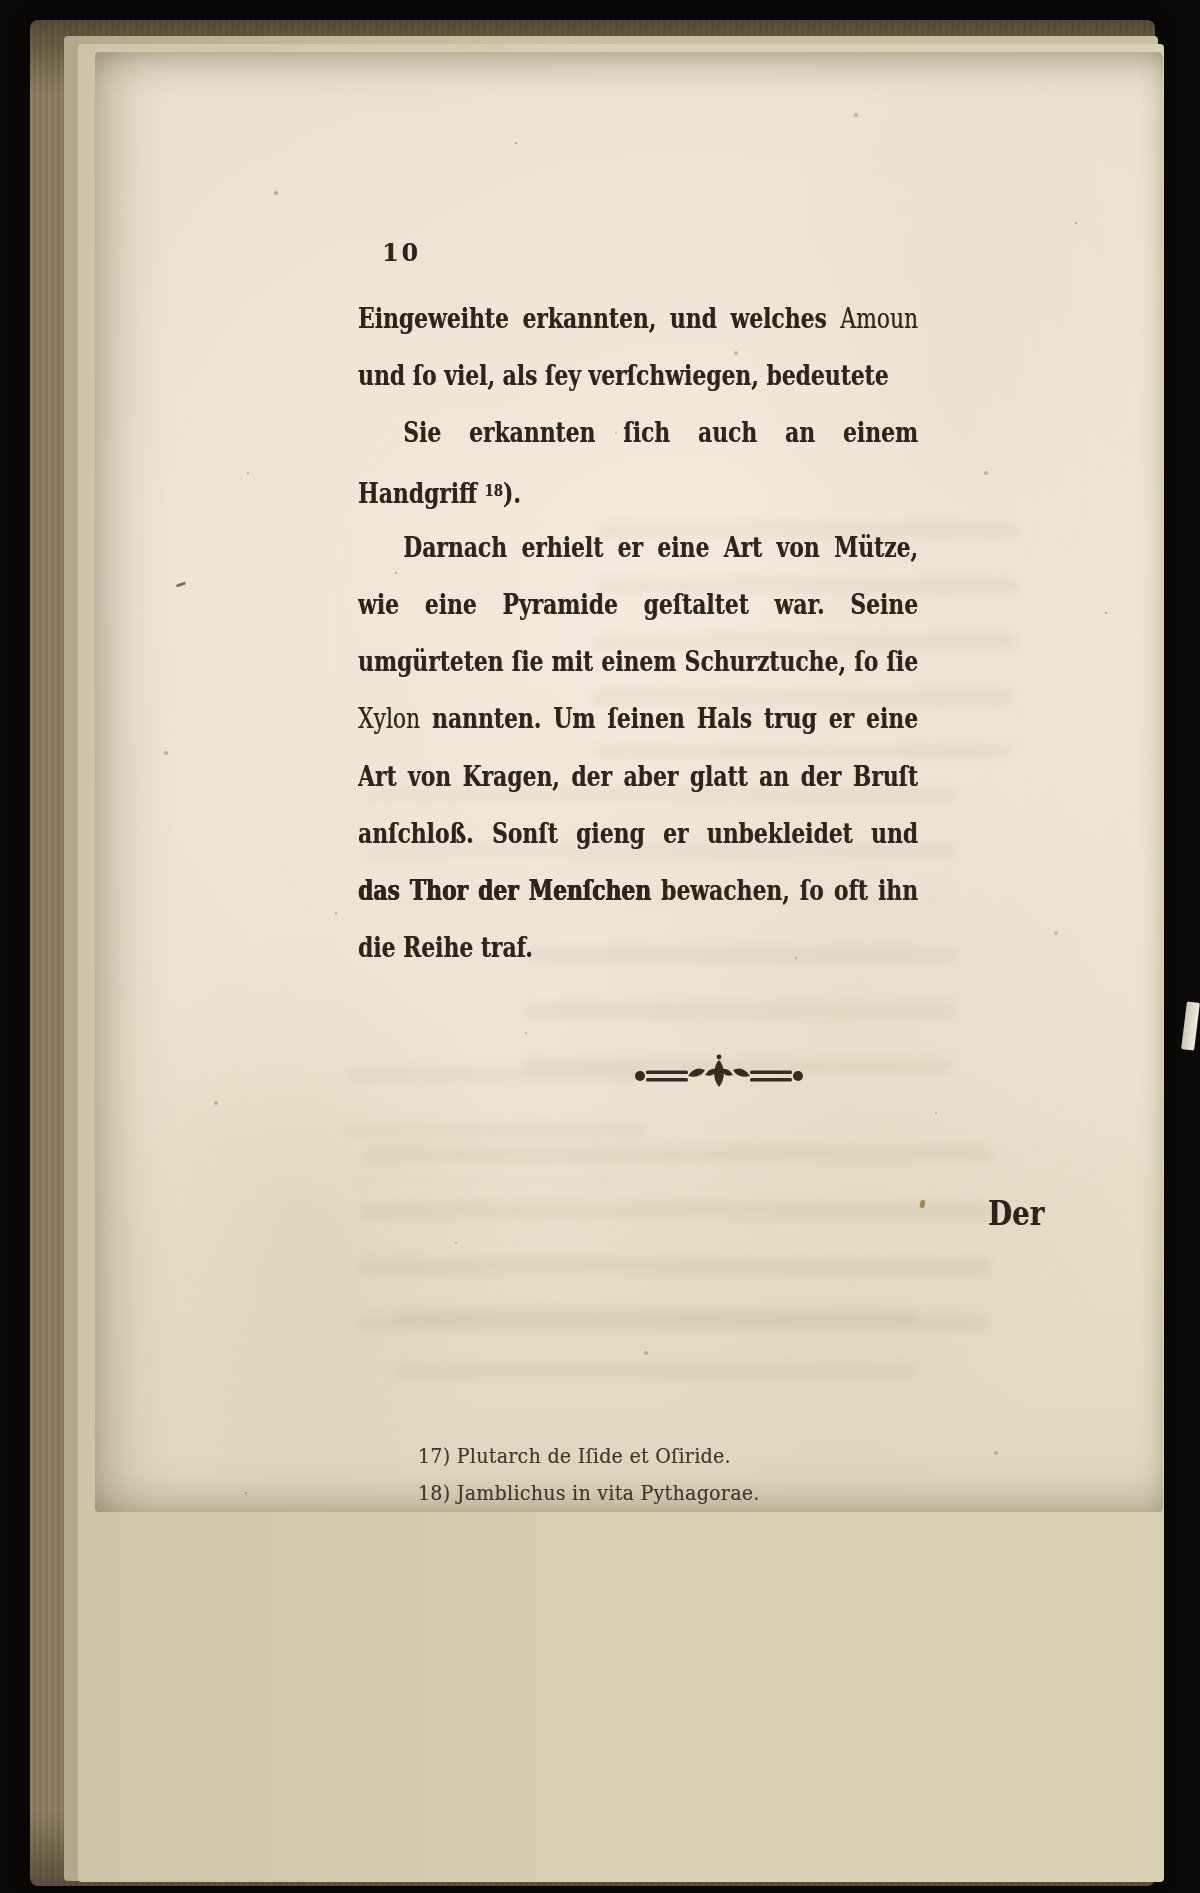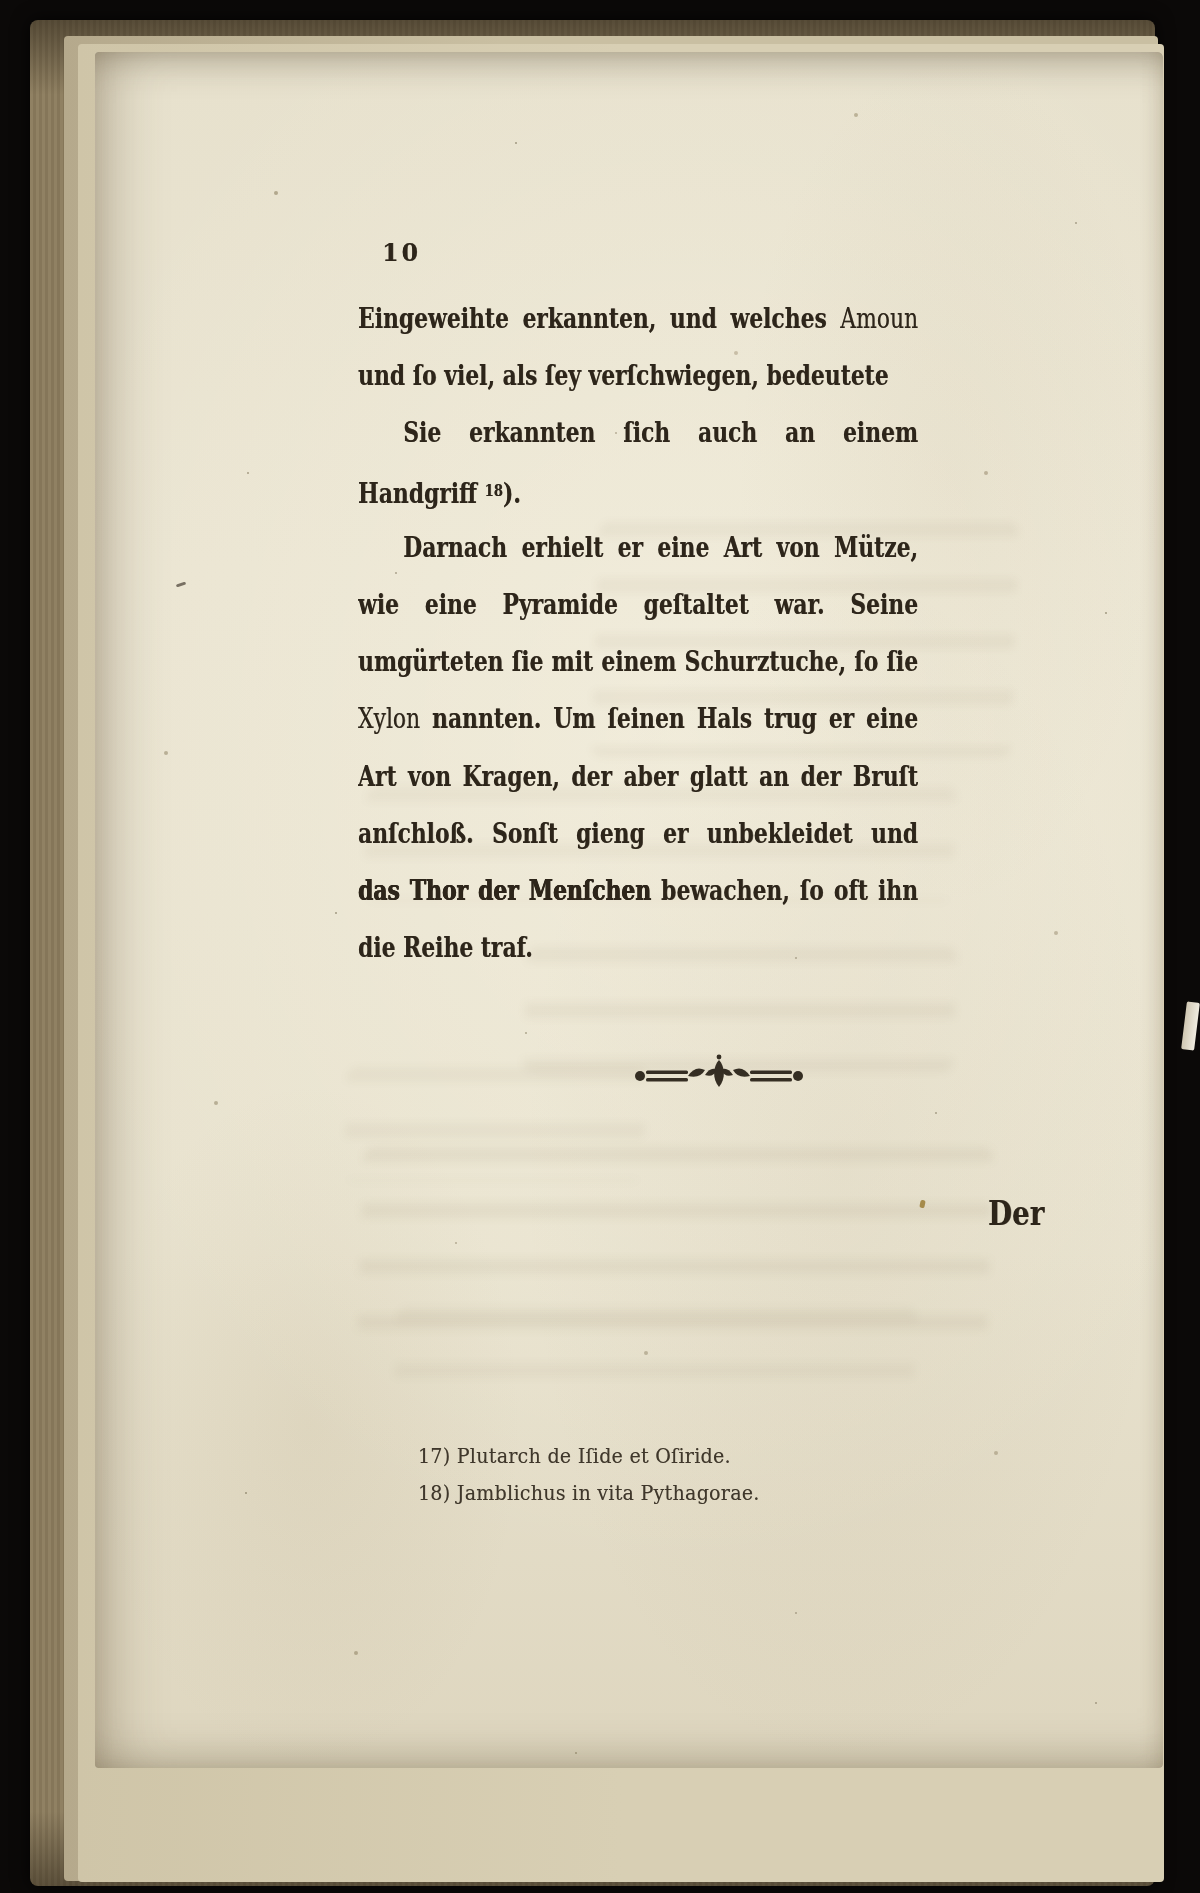--- a/index.html
+++ b/index.html
@@ -24,21 +24,21 @@
     background:linear-gradient(90deg,#b5a98c,#c9bfa2 40%);
     border-radius:4px;
   }
   .stack2{
     position:absolute;left:78px;top:44px;width:1086px;height:1838px;
     background:linear-gradient(90deg,#cfc5a8,#d8cfb4 50%);
     border-radius:4px;
   }
   
   .page{
-    position:absolute;left:95px;top:52px;width:1068px;height:1716px;
+    position:absolute;left:95px;top:52px;width:1068px;height:1460px;
     overflow:hidden;
     background:
       radial-gradient(90% 70% at 55% 40%, rgba(255,252,238,.35), rgba(255,252,238,0) 70%),
       radial-gradient(closest-side at 20% 80%, rgba(160,140,100,.10), transparent),
       radial-gradient(closest-side at 80% 25%, rgba(160,140,100,.08), transparent),
       radial-gradient(closest-side at 70% 65%, rgba(150,130,95,.09), transparent),
       linear-gradient(180deg,#e7e1cd 0%,#eae4d1 30%,#e8e2ce 70%,#ded6bf 100%);
     border-radius:3px 5px 4px 3px;
     box-shadow:
       inset 42px 0 60px -32px rgba(90,72,42,.38),

